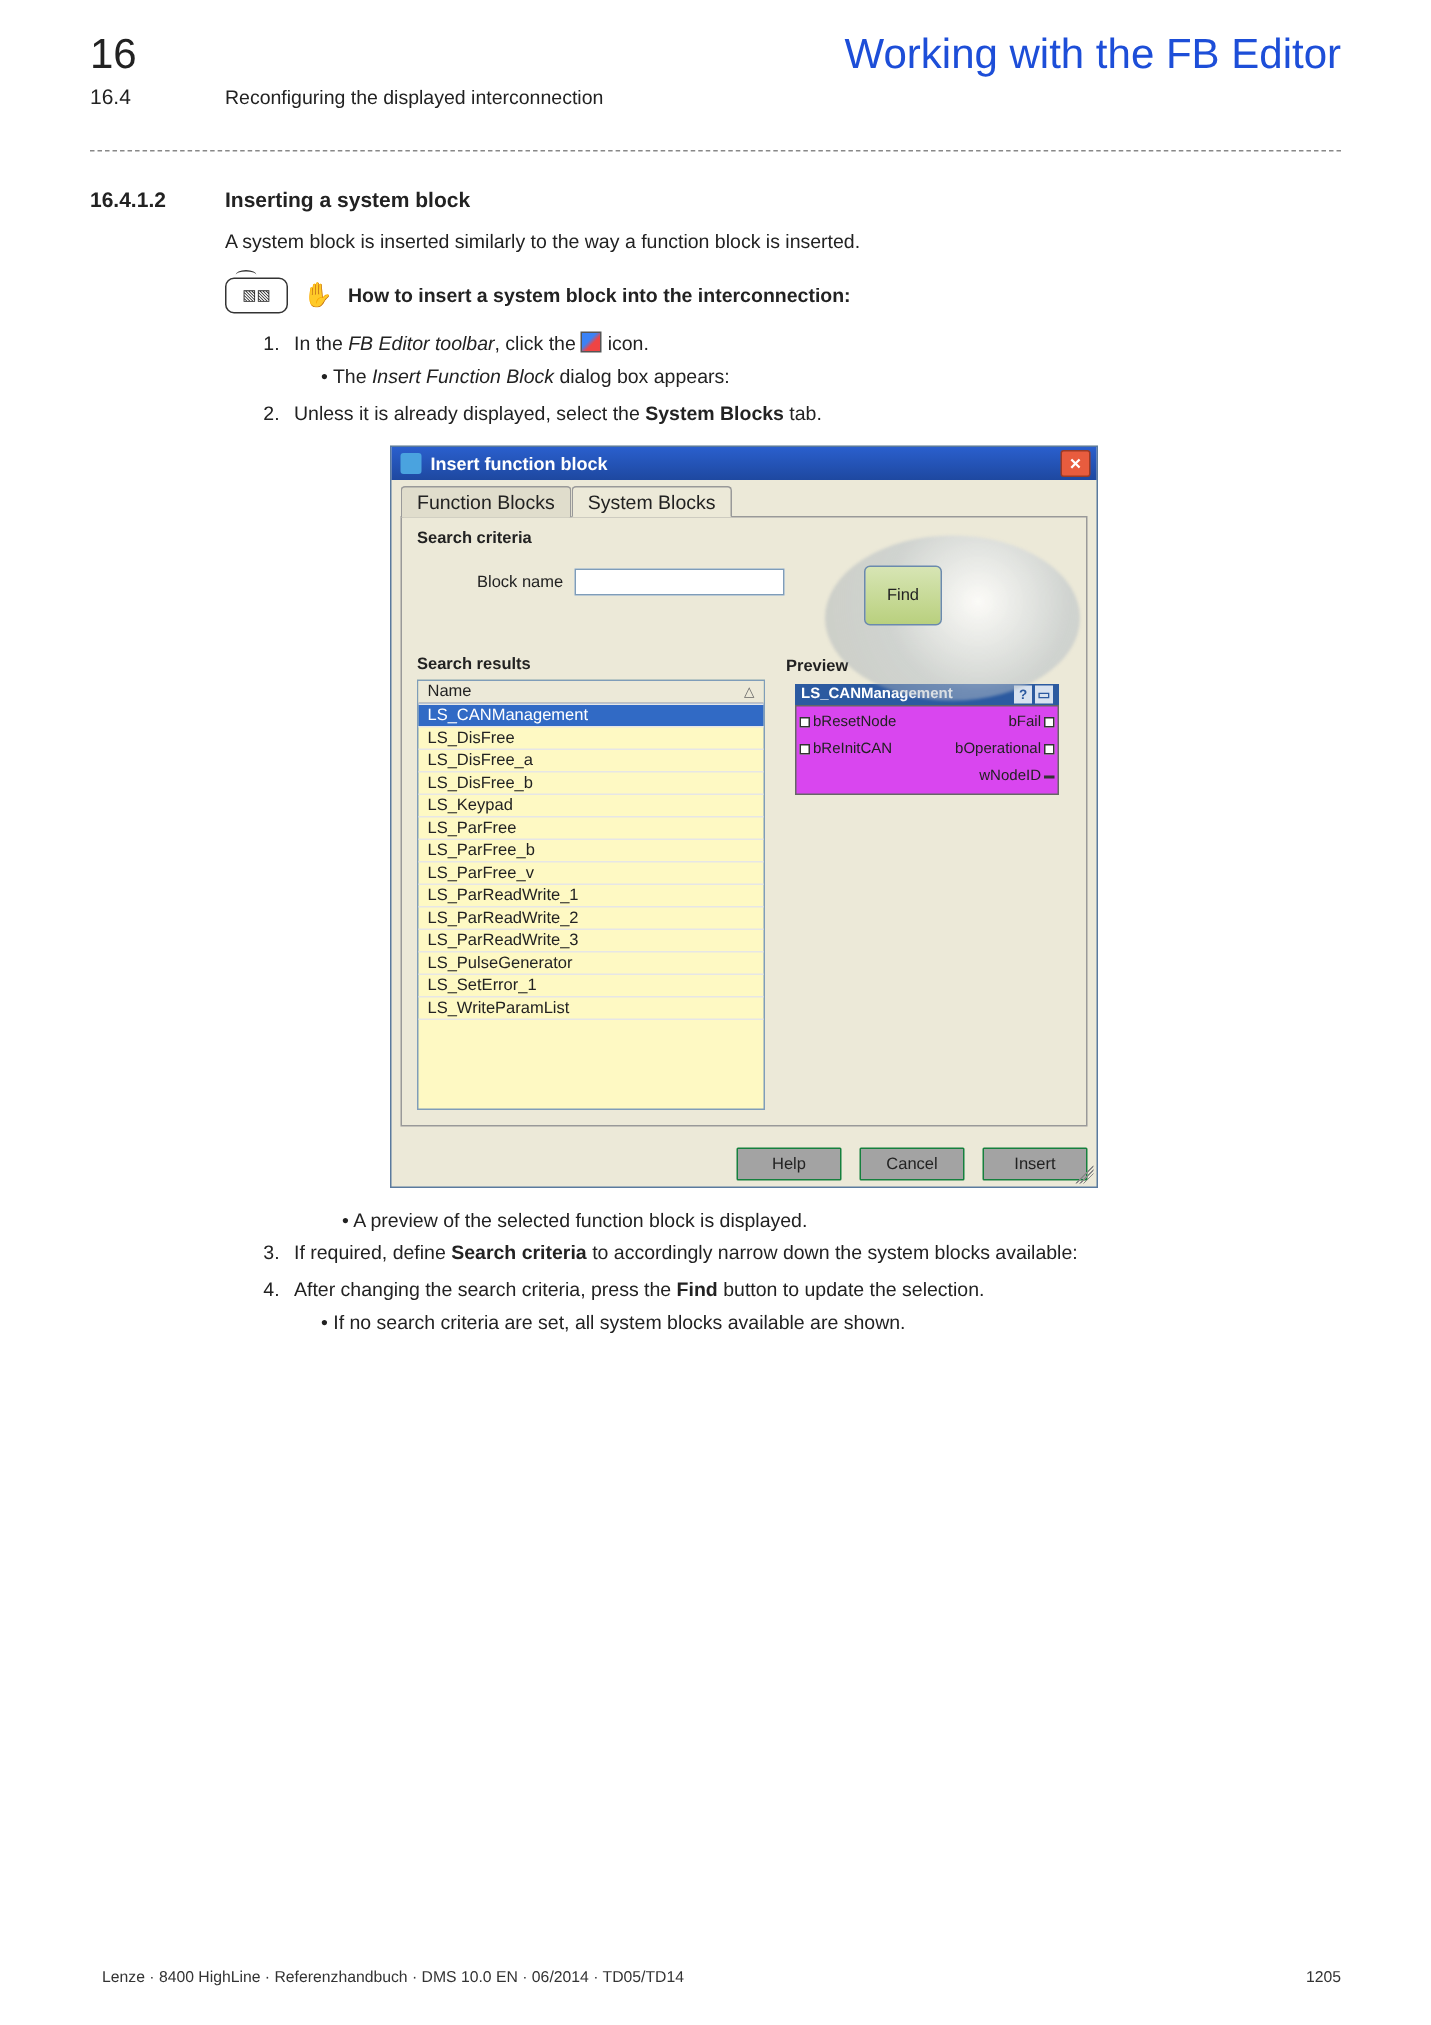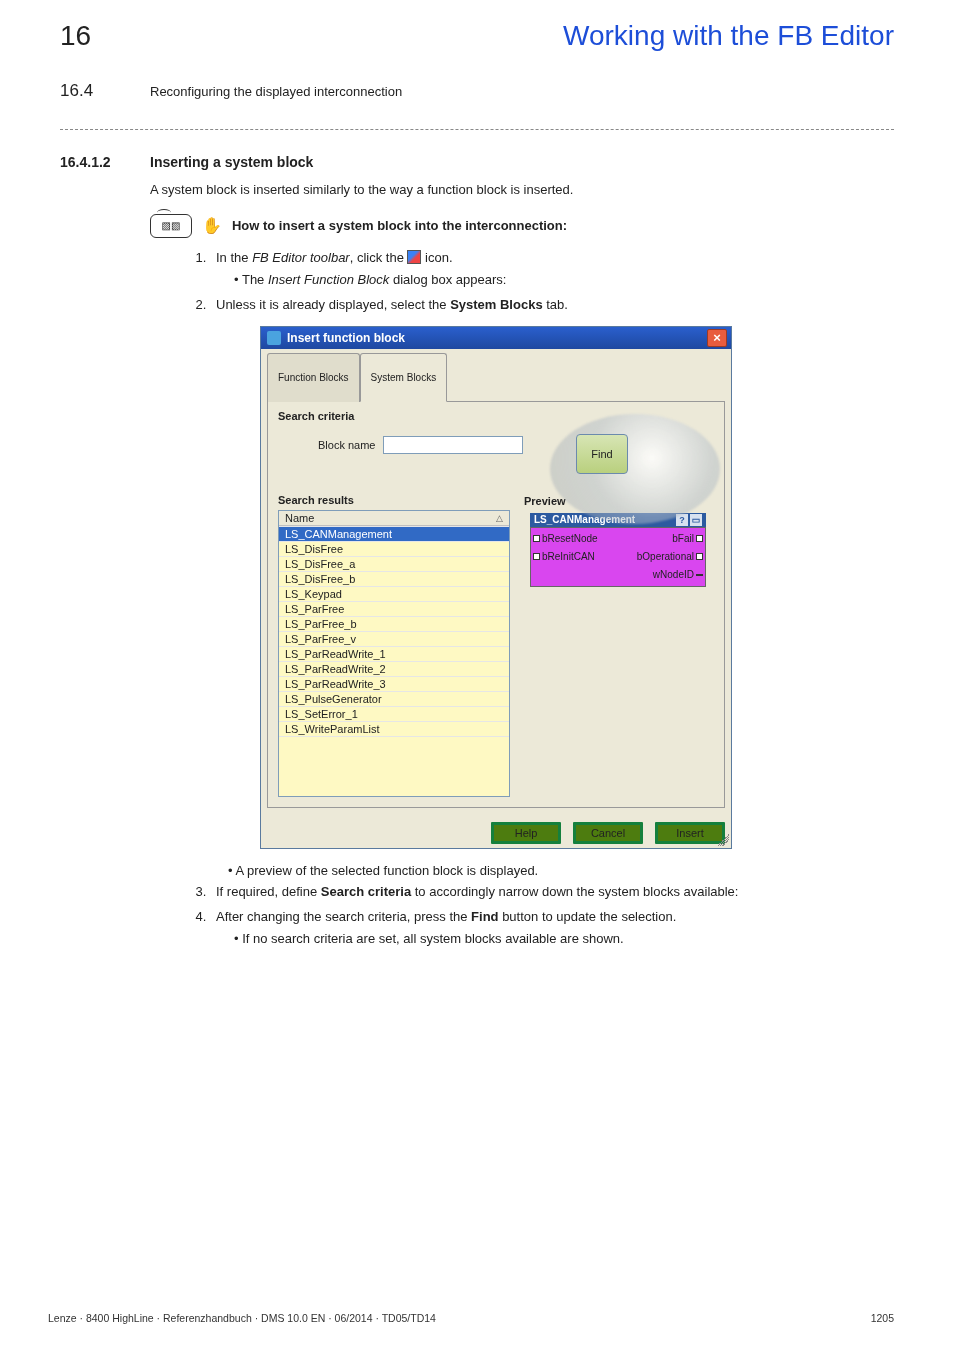--- a/index.html
+++ b/index.html
@@ -9,21 +9,21 @@
     color: #222;
     width: 954px;
     height: 1350px;
     position: relative;
     padding: 20px 60px 0 60px;
   }
   .header-row { display: flex; align-items: baseline; gap: 32px; margin-bottom: 2px; justify-content: space-between; }
   .chapter-num { font-size: 28px; font-weight: 400; color: #222; }
   .chapter-title { font-size: 28px; font-weight: 400; color: #1d4ed8; }
   .sub-row { display: flex; align-items: baseline; gap: 32px; margin-top: 4px; }
-  .sub-num { font-size: 17px; width: 58px; margin-top: 25px; }
+  .sub-num { font-size: 14px; width: 58px; }
   .sub-title { font-size: 13px; }
   .dashed-sep {
     border: none; border-top: 1.5px dashed #888;
     margin: 28px 0 24px 0; width: 100%;
   }
   .section-row { display: flex; align-items: baseline; gap: 20px; margin-bottom: 10px; }
   .section-num { font-weight: 700; font-size: 14px; width: 70px; }
   .section-title { font-weight: 700; font-size: 14px; }
   .body-indent { margin-left: 90px; font-size: 13px; line-height: 1.5; }
   .howto-row { display: flex; align-items: center; gap: 10px; margin: 14px 0 10px 90px; }
@@ -32,21 +32,21 @@
     position: relative; display: inline-flex; align-items: center; justify-content: center;
     font-size: 10px;
   }
   .howto-icon::after {
     content: ""; position: absolute; top: -6px; left: 6px; width: 14px; height: 6px;
     border-top: 1.5px solid #333; border-radius: 50% 50% 0 0;
   }
   .hand-icon { font-size: 16px; }
   .howto-text { font-weight: 700; font-size: 13px; }
   ol.steps { margin-left: 130px; font-size: 13px; line-height: 1.6; }
-  ol.steps > li { margin-bottom: 4px; padding-left: 6px; margin-left: 20px; }
+  ol.steps > li { margin-bottom: 4px; padding-left: 6px; }
   ul.bullets { list-style: none; margin: 2px 0 4px 18px; }
   ul.bullets > li::before { content: "•  "; }
   .inline-icon {
     display: inline-block; width: 14px; height: 14px; vertical-align: -2px;
     background: linear-gradient(135deg,#3b82f6 40%,#ef4444 60%);
     border: 1px solid #555;
   }
   .italic { font-style: italic; }
   .bold { font-weight: 700; }
 
@@ -64,22 +64,22 @@
   .dialog-title { display: flex; align-items: center; gap: 6px; font-weight: 700; font-size: 12px; }
   .dialog-title-icon { width: 14px; height: 14px; background: #4aa3df; border-radius: 2px; display: inline-block; }
   .dialog-close {
     width: 20px; height: 18px; background: #e85c3e; color: #fff; border: 1px solid #9b3a25;
     display: flex; align-items: center; justify-content: center; font-weight: 700; font-size: 13px;
     border-radius: 2px;
   }
   .dialog-body { padding: 4px 6px 6px 6px; }
   .tabs { display: flex; gap: 0; margin-bottom: -1px; }
   .tab {
-    border: 1px solid #999; border-bottom: none; padding: 18px 10px; background: #ece9d8;
-    font-size: 10px; border-radius: 3px 3px 0 0; position: relative;
+    border: 1px solid #999; border-bottom: none; padding: 2px 10px; background: #ece9d8;
+    font-size: 13px; border-radius: 3px 3px 0 0; position: relative;
   }
   .tab.active { background: #ece9d8; z-index: 2; border-bottom: 1px solid #ece9d8; }
   .tab.inactive { background: #e0ddcc; }
   .tab-panel {
     border: 1px solid #999; background: #ece9d8; padding: 8px 10px 10px 10px;
   }
   .criteria-row {
     display: flex; align-items: center; gap: 8px; margin: 14px 0 40px 40px; position: relative;
   }
   .criteria-row label { font-size: 11px; }
@@ -137,34 +137,34 @@
     font-family: Arial, sans-serif;
   }
   .pb-row { display: flex; justify-content: space-between; align-items: center; height: 18px; padding: 0 2px; }
   .pb-port-l, .pb-port-r { display: flex; align-items: center; gap: 2px; }
   .pb-sq { width: 7px; height: 7px; border: 1px solid #333; background: #fff; display: inline-block; }
   .pb-dash { width: 7px; height: 2px; background: #333; display: inline-block; }
   .dialog-buttons {
     display: flex; justify-content: flex-end; gap: 12px; padding: 8px 6px 4px 6px;
   }
   .dlg-btn {
-    width: 70px; height: 22px; border: 3px solid #15803d; background: #4d7c0f; font-size: 11px;
+    width: 70px; height: 22px; border: 1px solid #15803d; background: #a3a3a3; font-size: 11px;
     display: flex; align-items: center; justify-content: center; border-radius: 1px;
   }
   .resize-grip {
     position: absolute; right: 2px; bottom: 2px; width: 12px; height: 12px;
     background:
       linear-gradient(135deg, transparent 50%, #888 50%, #888 55%, transparent 55%),
       linear-gradient(135deg, transparent 60%, #888 60%, #888 65%, transparent 65%),
       linear-gradient(135deg, transparent 70%, #888 70%, #888 75%, transparent 75%);
   }
   .dialog-outer { position: relative; }
 
   .footer {
-    position: absolute; bottom: 26px; left: 48px; right: 60px;
+    position: absolute; bottom: 26px; left: 68px; right: 60px;
     display: flex; justify-content: space-between; font-size: 10.5px; color: #333;
   }
 </style>
 </head>
 <body>
 
 <div class="header-row">
   <div class="chapter-num">16</div>
   <div class="chapter-title">Working with the FB Editor</div>
 </div>

